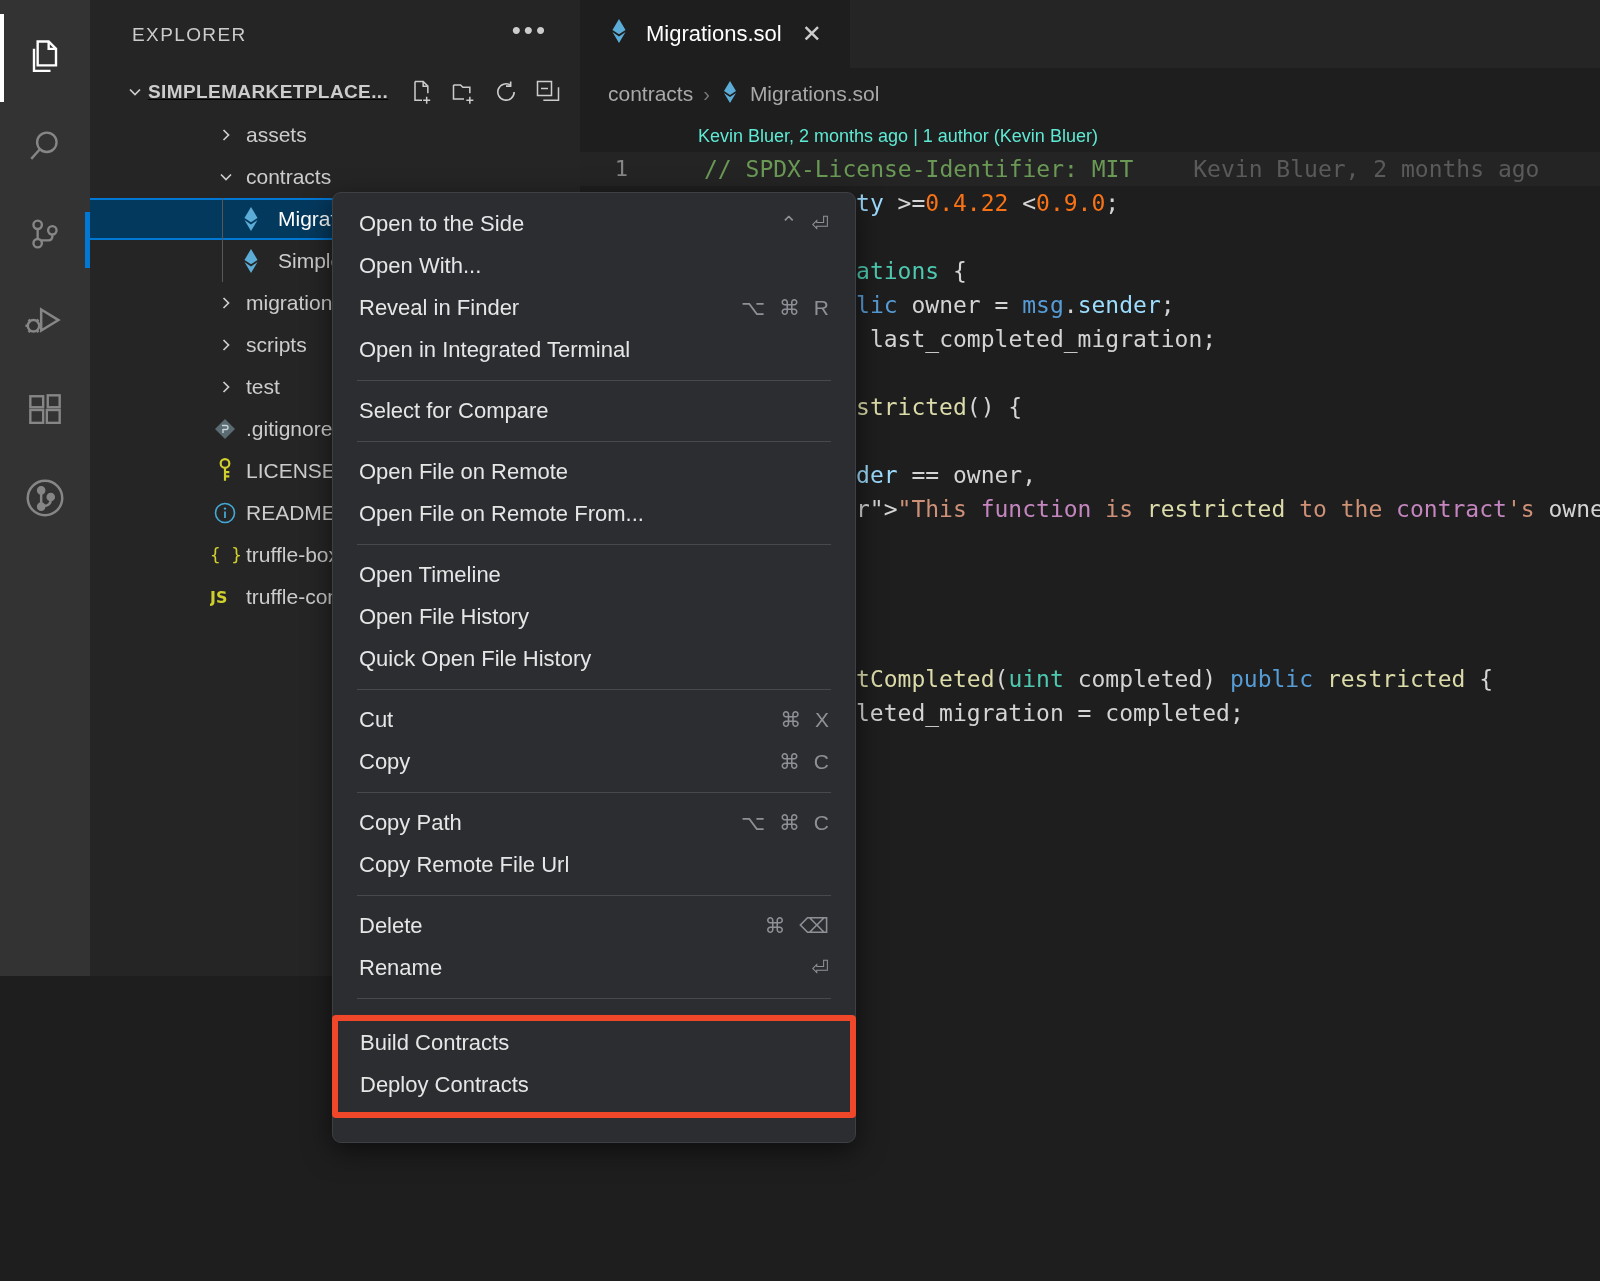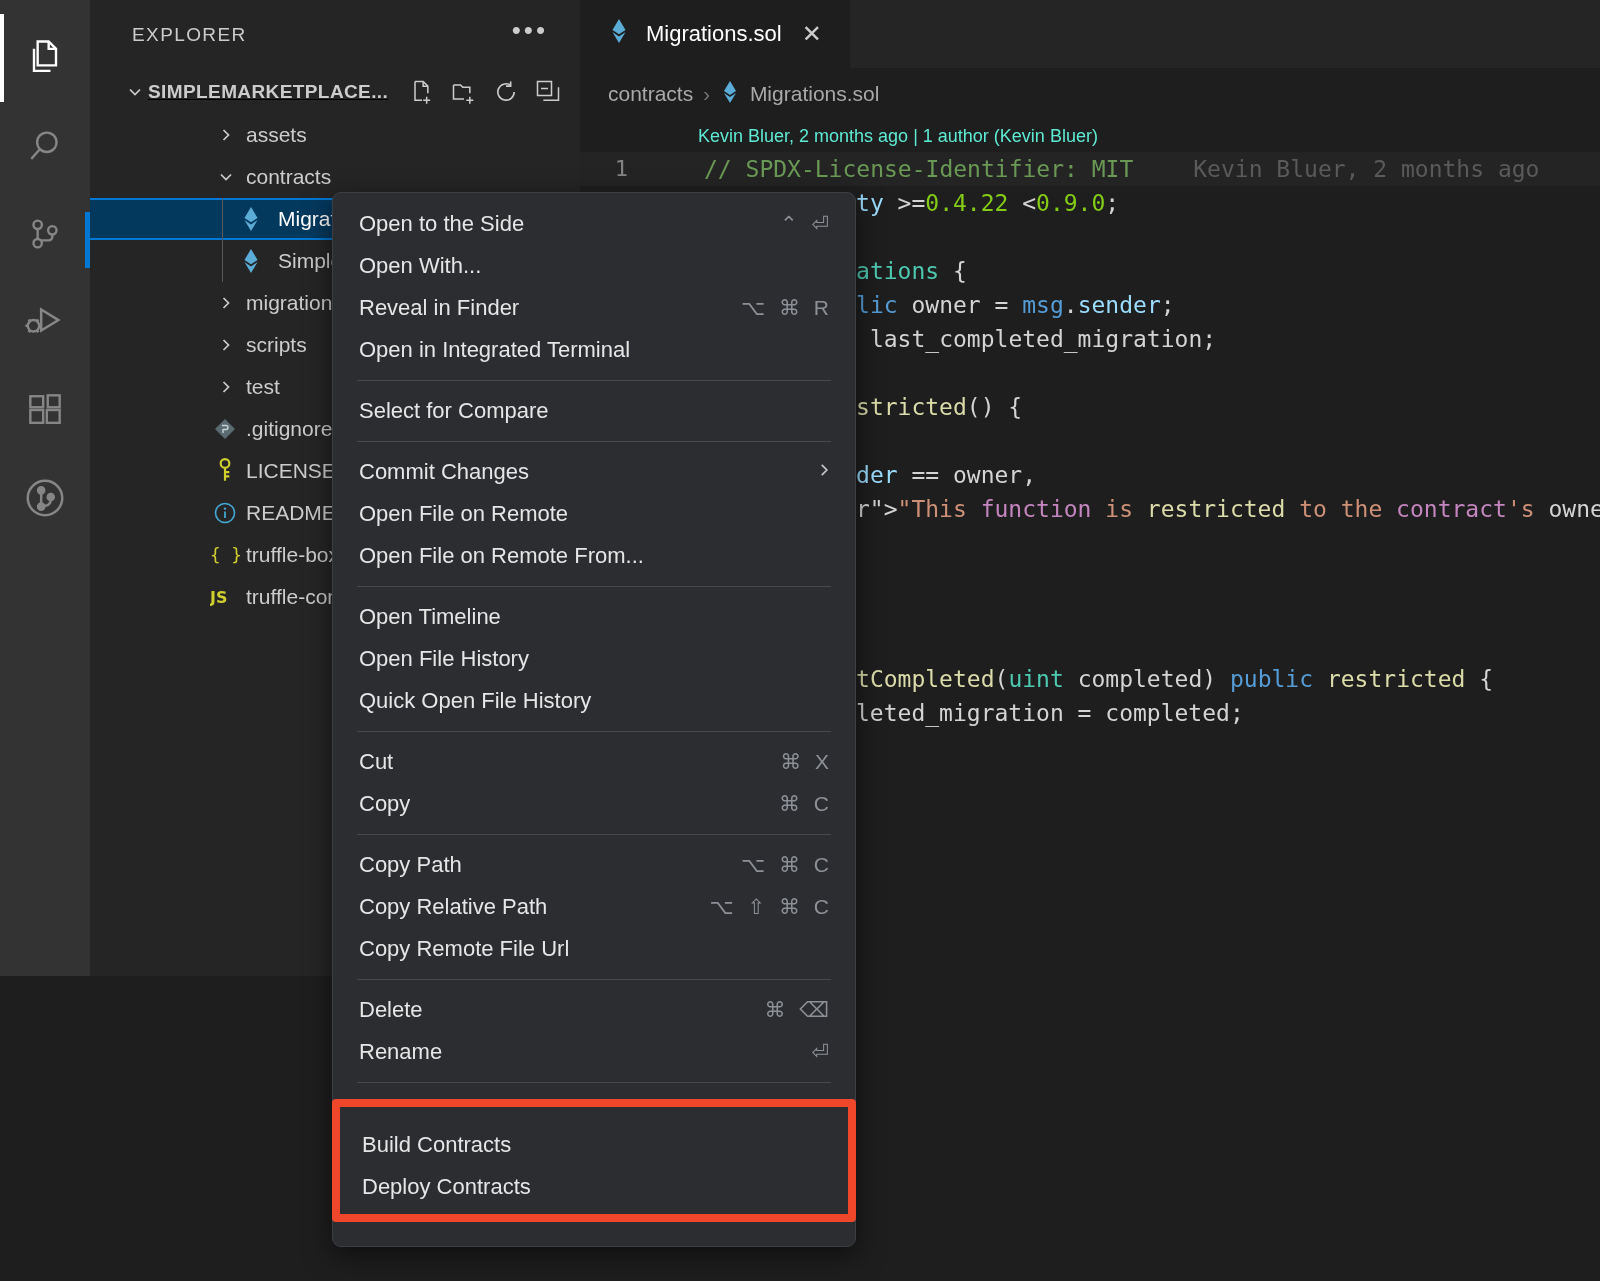--- a/index.html
+++ b/index.html
@@ -235,21 +235,21 @@
   .blame-inline {
     color: #5a5a5a;
     padding-left: 60px;
   }
   .tok-comment { color: #6a9955; margin-left: 28px; }
   .tok-kw      { color: #c586c0; }
   .tok-type    { color: #4ec9b0; }
   .tok-blue    { color: #569cd6; }
   .tok-lightblue { color: #9cdcfe; }
   .tok-str     { color: #ce9178; }
-  .tok-num     { color: #84cc16; }
+  .tok-num     { color: #f97316; }
   .tok-fn      { color: #dcdcaa; }
   .tok-plain   { color: #d4d4d4; }
 
   
   .context-menu {
     position: absolute;
     left: 332px;
     top: 192px;
     width: 524px;
     background: #2b2d30;
@@ -280,24 +280,24 @@
   .menu-item .msub {
     color: #c6c6c6;
     font-size: 20px;
   }
   .menu-sep {
     height: 1px;
     background: #46494e;
     margin: 9px 24px;
   }
   .menu-group-highlight {
-    border: 8px solid #1d4ed8;
+    border: 6px solid #1d4ed8;
     border-radius: 4px;
     margin: 16px -1px;
-    padding: 17px 0 6px 0;
+    padding: 1px 0 6px 0;
   }
   .menu-group-highlight .menu-item { padding-left: 22px; }
 </style>
 </head>
 <body>
 
 <div id="app">
 
   <div class="activity-bar">
     <div class="activity-item active">
@@ -589,26 +589,20 @@
       <div class="menu-sep"></div>
       <div>
         <div class="menu-item">
           <span class="mlabel">Select for Compare</span>
           <span class="mkeys"></span>
         </div>
       </div>
       <div class="menu-sep"></div>
       <div>
         <div class="menu-item">
-          <span class="mlabel">Commit Changes</span>
-          <span class="msub"><svg width="18" height="18" viewBox="0 0 16 16" fill="none" stroke="#c6c6c6" stroke-width="1.5">
-              <path d="M6 3.5 10.5 8 6 12.5"></path>
-            </svg></span>
-        </div>
-        <div class="menu-item">
           <span class="mlabel">Open File on Remote</span>
           <span class="mkeys"></span>
         </div>
         <div class="menu-item">
           <span class="mlabel">Open File on Remote From...</span>
           <span class="mkeys"></span>
         </div>
       </div>
       <div class="menu-sep"></div>
       <div>
@@ -636,24 +630,20 @@
           <span class="mkeys">⌘ C</span>
         </div>
       </div>
       <div class="menu-sep"></div>
       <div>
         <div class="menu-item">
           <span class="mlabel">Copy Path</span>
           <span class="mkeys">⌥ ⌘ C</span>
         </div>
         <div class="menu-item">
-          <span class="mlabel">Copy Relative Path</span>
-          <span class="mkeys">⌥ ⇧ ⌘ C</span>
-        </div>
-        <div class="menu-item">
           <span class="mlabel">Copy Remote File Url</span>
           <span class="mkeys"></span>
         </div>
       </div>
       <div class="menu-sep"></div>
       <div>
         <div class="menu-item">
           <span class="mlabel">Delete</span>
           <span class="mkeys">⌘ ⌫</span>
         </div>

